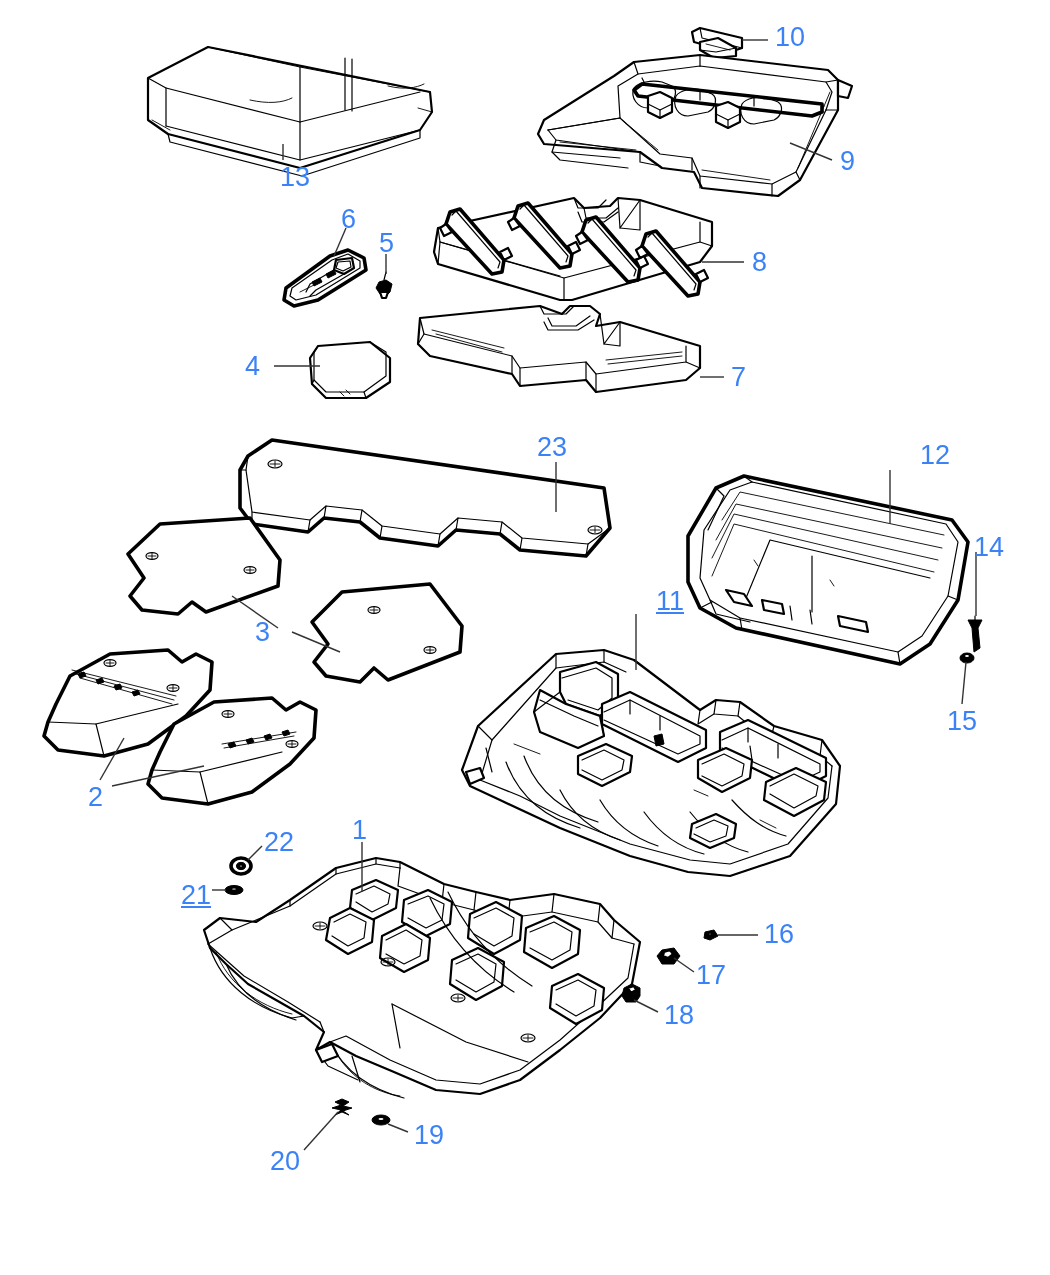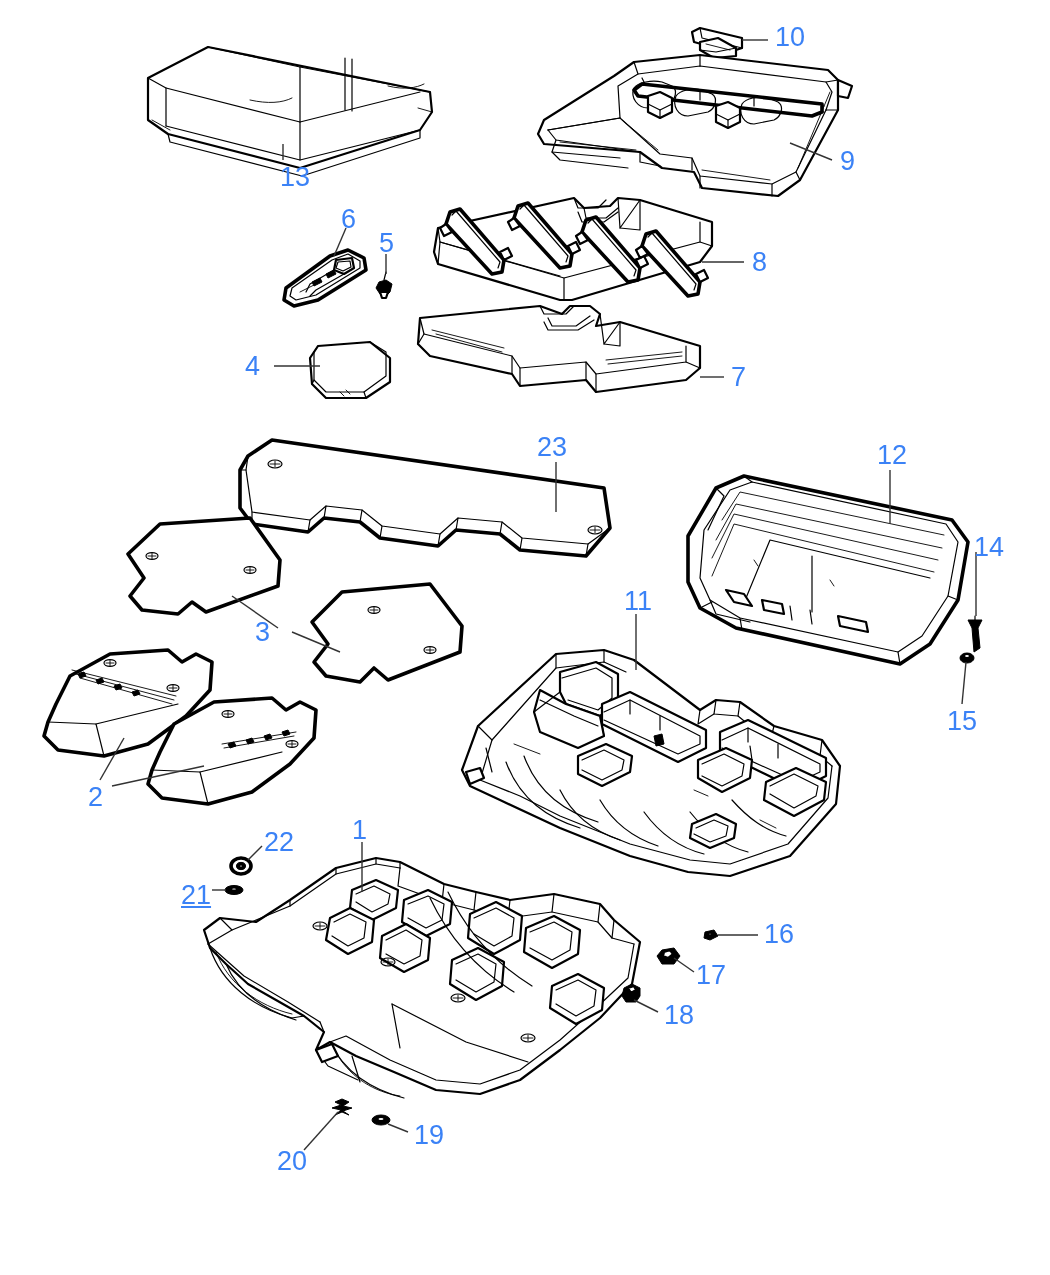--- a/index.html
+++ b/index.html
@@ -494,27 +494,27 @@
 <span class="callout" style="left:352px;top:817px;">1</span>
 <span class="callout" style="left:88px;top:784px;">2</span>
 <span class="callout" style="left:255px;top:619px;">3</span>
 <span class="callout" style="left:245px;top:353px;">4</span>
 <span class="callout" style="left:379px;top:230px;">5</span>
 <span class="callout" style="left:341px;top:206px;">6</span>
 <span class="callout" style="left:731px;top:364px;">7</span>
 <span class="callout" style="left:752px;top:249px;">8</span>
 <span class="callout" style="left:840px;top:148px;">9</span>
 <span class="callout" style="left:775px;top:24px;">10</span>
-<span class="callout" style="left:624px;top:588px;">11</span>
-<span class="callout" style="left:877px;top:442px;">12</span>
+<span class="callout" style="left:656px;top:588px;text-decoration:underline;">11</span>
+<span class="callout" style="left:920px;top:442px;">12</span>
 <span class="callout" style="left:280px;top:164px;text-align:center;">13</span>
 <span class="callout" style="left:974px;top:526px;margin-top:8px;">14</span>
 <span class="callout" style="left:947px;top:708px;">15</span>
 <span class="callout" style="left:764px;top:921px;">16</span>
 <span class="callout" style="left:696px;top:962px;">17</span>
 <span class="callout" style="left:664px;top:1002px;">18</span>
 <span class="callout" style="left:414px;top:1122px;">19</span>
-<span class="callout" style="left:277px;top:1148px;">20</span>
+<span class="callout" style="left:270px;top:1148px;">20</span>
 <span class="callout" style="left:181px;top:882px;text-decoration:underline;">21</span>
 <span class="callout" style="left:264px;top:829px;">22</span>
 <span class="callout" style="left:537px;top:434px;">23</span>
 
 </div>
 
 </body></html>

